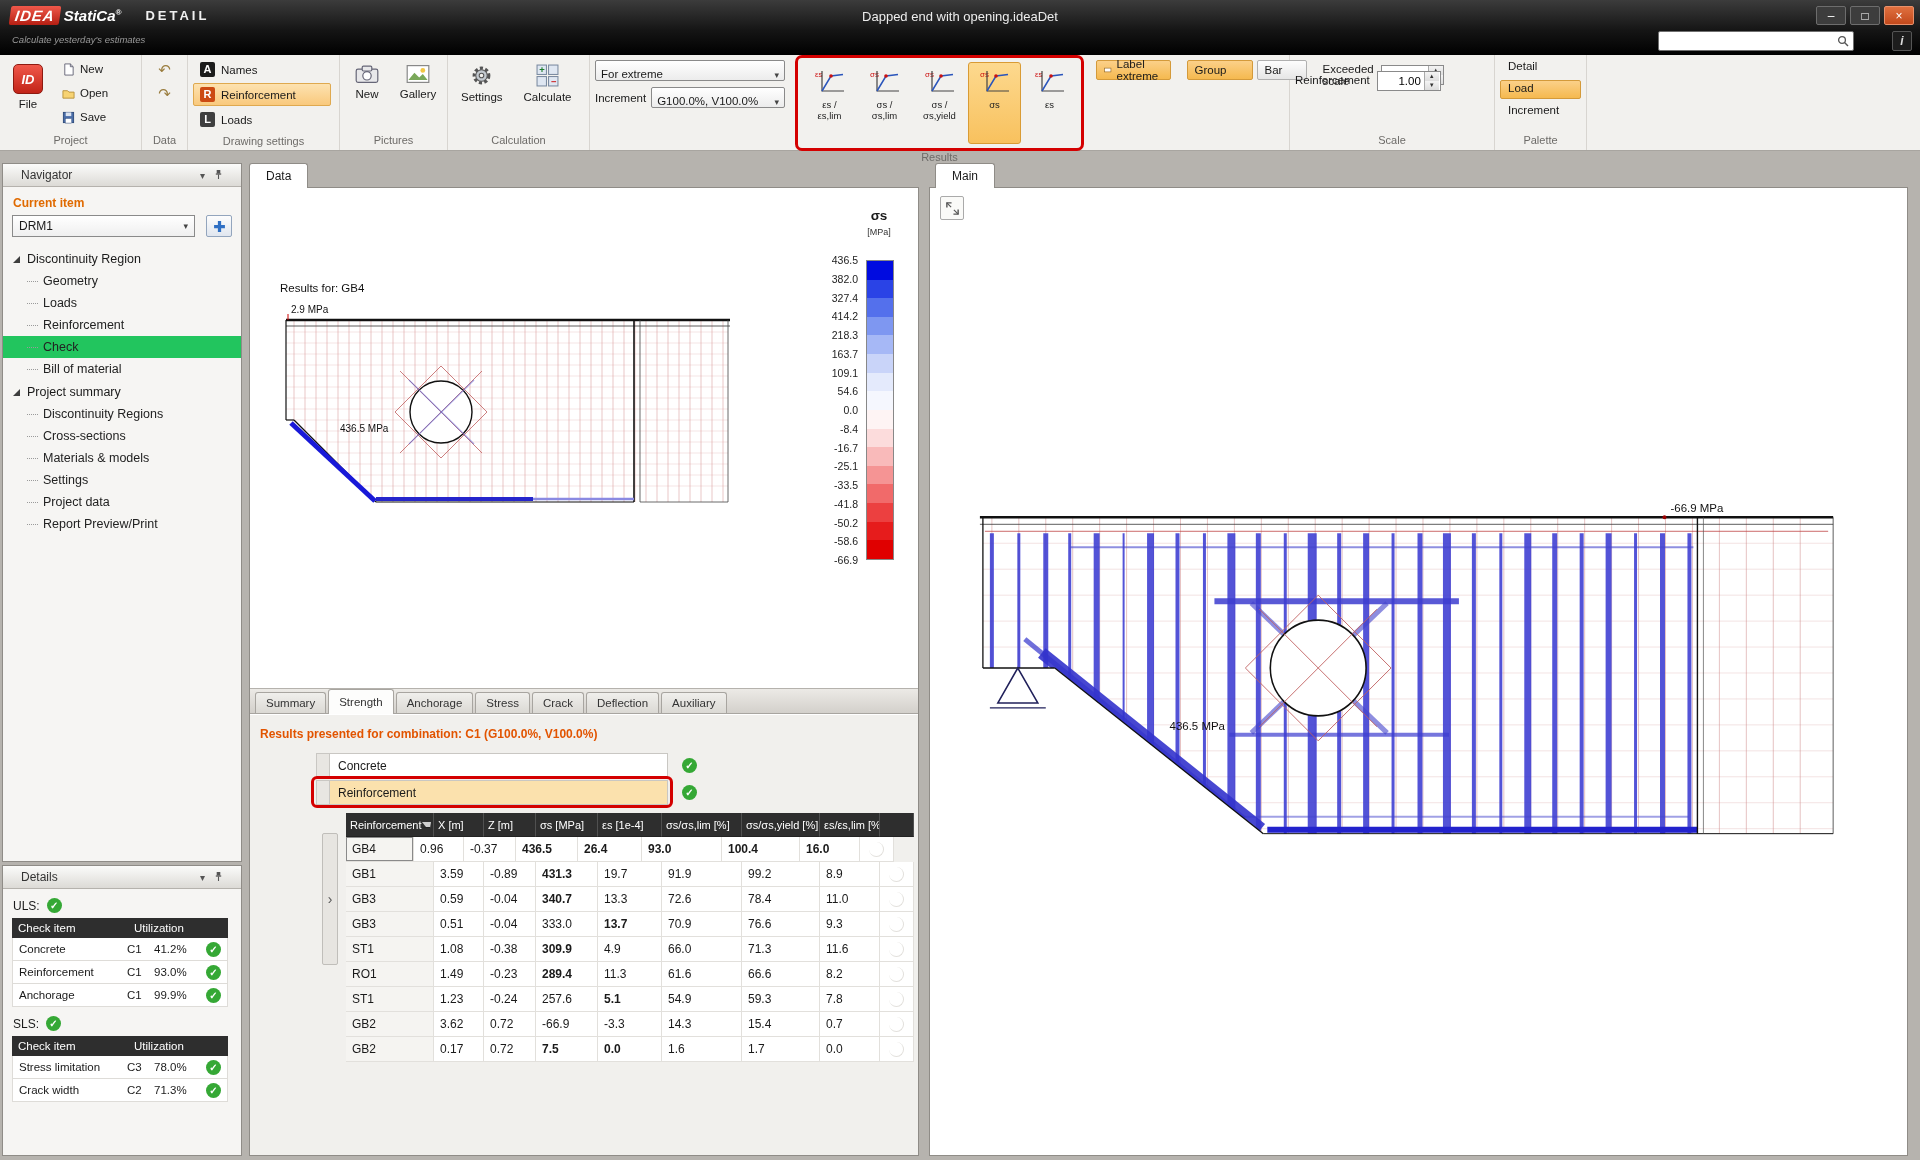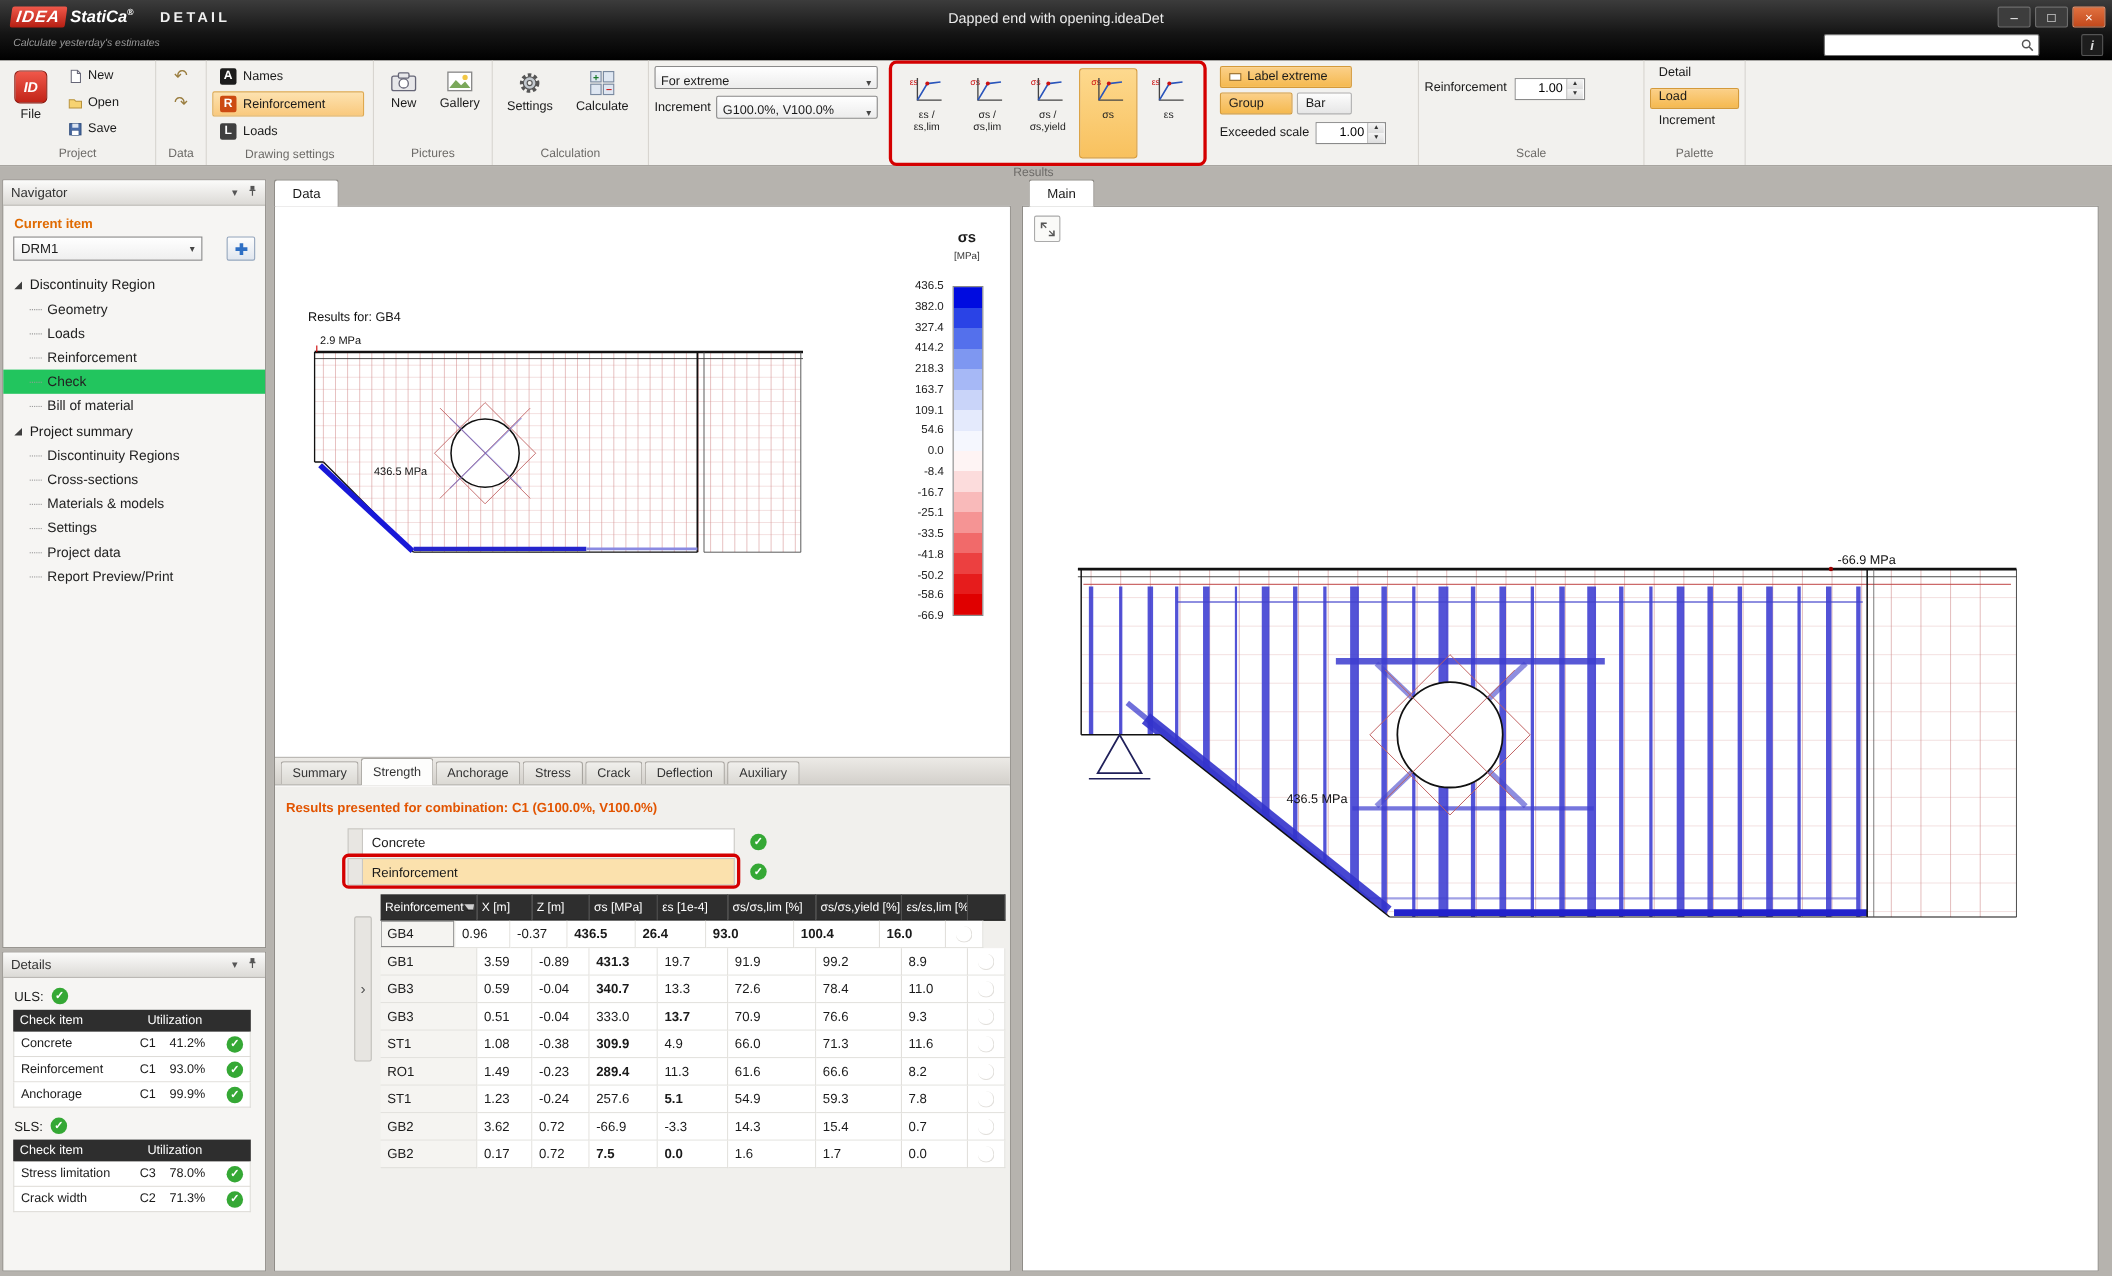--- a/index.html
+++ b/index.html
@@ -58,43 +58,43 @@
 .dd-arrow{margin-left:auto;color:#444;font-size:9px}
 .inc-row{display:flex;align-items:center;gap:5px;font-size:11.5px}
 .resbtns-wrap{position:relative;display:flex;gap:2px;margin:1px 12px 0 10px;padding:3px}
 .anno{position:absolute;left:-5px;right:-5px;top:-4px;bottom:-4px;border:3px solid #d40000;
   border-radius:7px;pointer-events:none;z-index:3}
 .resbtn{width:53px;height:82px;display:flex;flex-direction:column;align-items:center;padding-top:6px;
   border:1px solid transparent;border-radius:3px}
 .resbtn.on{background:linear-gradient(#fdd98e,#f8c15e);border-color:#d99b34}
 .rb-ic{width:30px;height:26px;margin-bottom:4px}
 .rb-t{font-size:9.5px;line-height:11px;color:#222;white-space:nowrap}
-.res-right{display:flex;flex-direction:column;gap:4px;padding-top:2px;width:188px}
+.res-right{display:flex;flex-direction:row;gap:16px;padding-top:2px;width:188px}
 .obtn{background:linear-gradient(#fbd089,#f5b94f);border:1px solid #d49a3a;border-radius:2px;
   font-size:11.5px;height:20px;display:flex;align-items:center;padding:0 7px;gap:5px}
 .nbtn{background:linear-gradient(#fdfdfd,#e6e6e6);border:1px solid #b0b0b0;border-radius:2px;
   font-size:11.5px;height:20px;display:flex;align-items:center;padding:0 7px}
 .numspin{display:flex;border:1px solid #8a8a8a;background:#fff;height:20px;width:64px}
 .numspin input{width:46px;border:0;outline:0;text-align:right;font-size:11.5px;padding-right:3px;font-family:inherit}
 .spin{display:flex;flex-direction:column;width:15px;border-left:1px solid #aaa}
 .spin span{flex:1;font-size:6px;line-height:9px;text-align:center;color:#333;background:linear-gradient(#f4f4f4,#ddd)}
 .pbtn{font-size:11.5px;padding:1px 7px;border:1px solid transparent;border-radius:2px;width:100%;height:19px}
 .pbtn.on{background:linear-gradient(#fbd089,#f5b94f);border-color:#d49a3a}
 
 
 .panel{position:absolute;background:#fff;border:1px solid #8f8c87}
 .phead{height:23px;background:linear-gradient(#fbfbfa,#dcdad6);border-bottom:1px solid #b5b2ad;
-  display:flex;align-items:center;padding:0 7px;font-size:12px;color:#333}
+  display:flex;align-items:center;padding:0 18px;font-size:12px;color:#333}
 .phicons{margin-left:auto;display:flex;gap:9px;color:#555;font-size:10px;align-items:center}
 .ptab{position:absolute;height:25px;background:#fff;border:1px solid #8f8c87;border-bottom:none;
   border-radius:3px 3px 0 0;padding:0 16px;font-size:12px;display:flex;align-items:center;z-index:2}
 
 
 .cur-label{color:#e06a00;font-weight:bold;font-size:12px;margin:9px 10px 5px}
-.combo-row{display:flex;gap:22px;margin:0 9px}
+.combo-row{display:flex;gap:11px;margin:0 9px}
 .combo{flex:1;height:22px;background:linear-gradient(#fff,#efefef);border:1px solid #8a8a8a;
   display:flex;align-items:center;padding:0 6px;font-size:12px}
 .plusbtn{width:26px;height:22px;border:1px solid #93a5bd;background:linear-gradient(#fdfdfd,#e0e6ef);
   display:flex;align-items:center;justify-content:center;border-radius:2px}
 .tparent{display:flex;align-items:center;gap:7px;padding:5px 6px 4px 10px;font-size:12.5px}
 .texp{width:0;height:0;border-bottom:7px solid #3e3e3e;border-left:7px solid transparent;flex:none}
 .tchild{padding:4px 6px 4px 40px;font-size:12.5px;color:#222;position:relative}
 .tchild.sel{background:#22c55e}
 .tchild::before{content:"";position:absolute;left:24px;top:50%;width:11px;border-top:1px dotted #9a9a9a}
 

